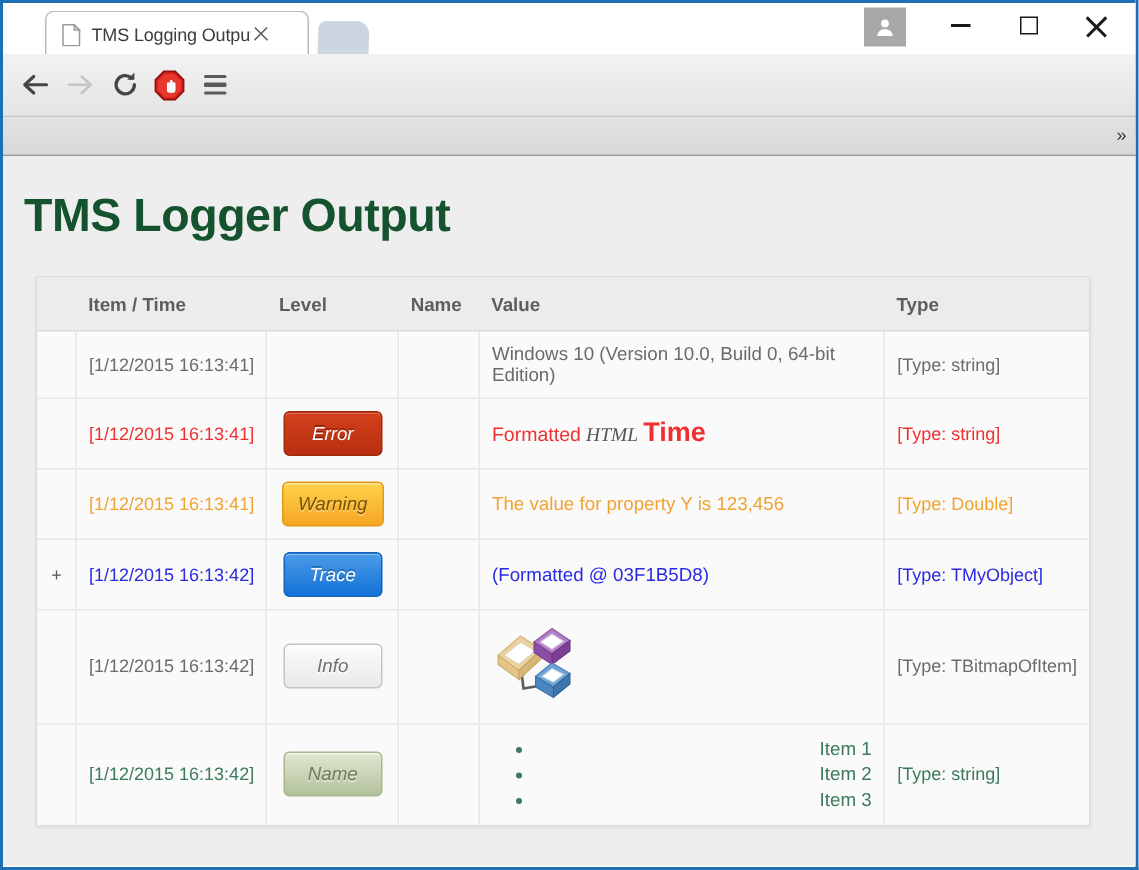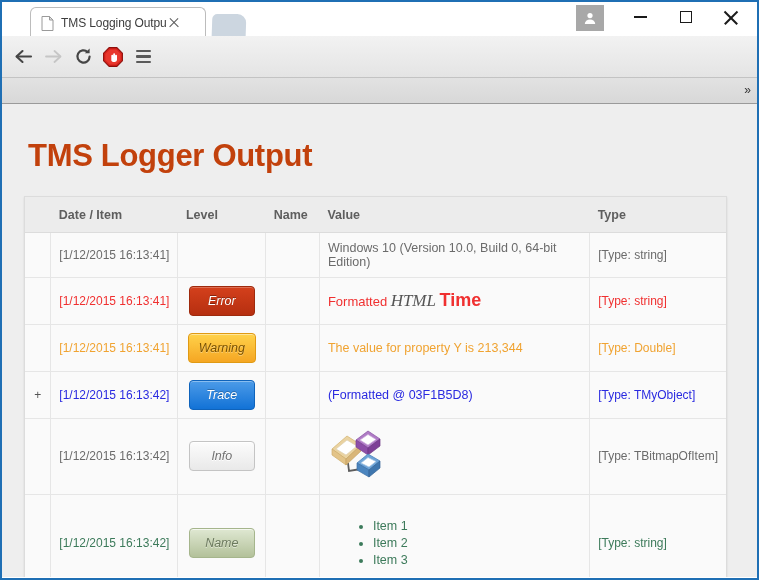--- a/index.html
+++ b/index.html
@@ -184,25 +184,25 @@
   }
 
   
   .viewport {
     position: relative;
     height: 473px;
     background: #eeeeee;
     overflow: hidden;
   }
   .page-title {
-    margin: 12px;
+    margin: 0;
     padding: 22px 0 0 14px;
     font-size: 31px;
     font-weight: bold;
-    color: #c2410c;
+    color: #14532d;
     letter-spacing: -0.3px;
   }
 
   .log-table-wrap {
     margin: 22px 14px 0 22px;
     width: 703px;
     background: #fafafa;
     border: 1px solid #dcdcdc;
     box-shadow: 0 1px 2px rgba(0,0,0,0.10);
   }
@@ -302,27 +302,28 @@
   .badge-debug {
     background: linear-gradient(to bottom, #dfe8d2 0%, #b3c19a 100%);
     border: 1px solid #a5b58c;
     color: #6d7b5f;
     text-shadow: 0 1px 0 rgba(255,255,255,0.5);
     box-shadow: inset 0 1px 0 rgba(255,255,255,0.65);
   }
 
   
   .fmt-plain  { color: #f03030; font-size: 13px; }
-  .fmt-italic { color: #555; font-style: italic; font-size: 17px; font-family: "Liberation Serif", serif; }
+  .fmt-italic { color: #555; font-style: italic; font-size: 13px; font-family: "Liberation Serif", serif; }
   .fmt-big    { color: #f03030; font-weight: bold; font-size: 18px; }
 
   ul.value-list {
-    margin: 15px; padding: 0 0 0 30px;
+    margin: 0; padding: 0 0 0 30px;
     list-style: disc;
     color: #3c7a5a;
+    text-align: right;
   }
   ul.value-list li {
     font-size: 12.5px;
     color: #3c7a5a;
     line-height: 15px;
     padding: 1px 0;
   }
 
   .bitmap-holder { padding-left: 8px; }
 </style>
@@ -417,21 +418,21 @@
           <col class="col-expand">
             <col class="col-date">
             <col class="col-level">
           <col class="col-name">
             <col class="col-value">
             <col class="col-type">
         </colgroup>
         <thead>
           <tr>
             <th class="col-expand"></th>
-            <th>Date / Item</th>
+            <th>Item / Time</th>
             <th>Level</th>
             <th>Name</th>
             <th>Value</th>
             <th>Type</th>
           </tr>
         </thead>
 
         <tbody>
 
           <tr class="tone-default">
@@ -464,21 +465,21 @@
 
           <tr class="tone-warning">
             <td class="col-expand cell-expand">
               <span class="expand-toggle"></span>
             </td>
             <td class="cell-date">[1/12/2015 16:13:41]</td>
             <td class="cell-level">
               <span class="badge badge-warning">Warning</span>
             </td>
             <td class="cell-name"></td>
-            <td class="cell-value">The value for property Y is 213,344</td>
+            <td class="cell-value">The value for property Y is 123,456</td>
             <td class="cell-type">[Type: Double]</td>
           </tr>
 
           <tr class="tone-trace">
             <td class="col-expand cell-expand">
               <span class="expand-toggle">+</span>
             </td>
             <td class="cell-date">[1/12/2015 16:13:42]</td>
             <td class="cell-level">
               <span class="badge badge-trace">Trace</span>

